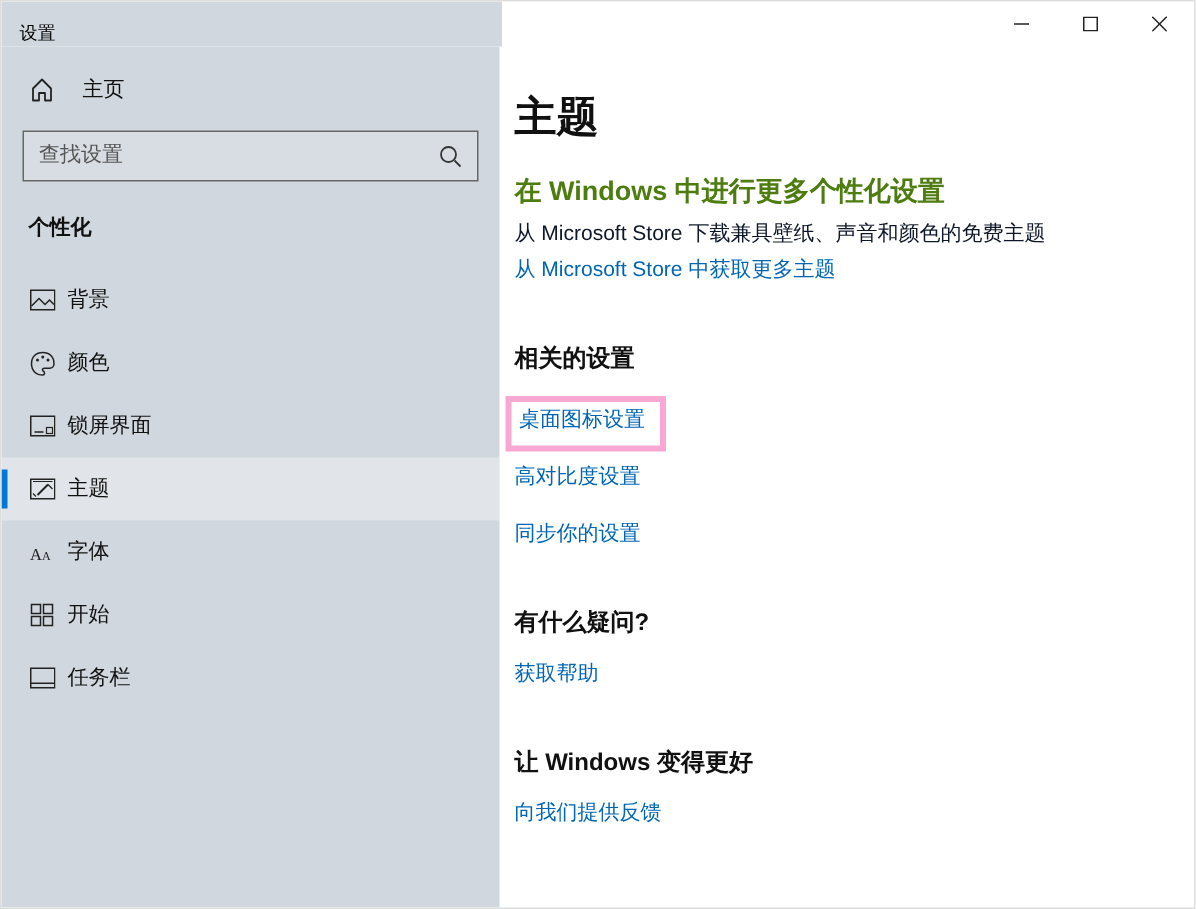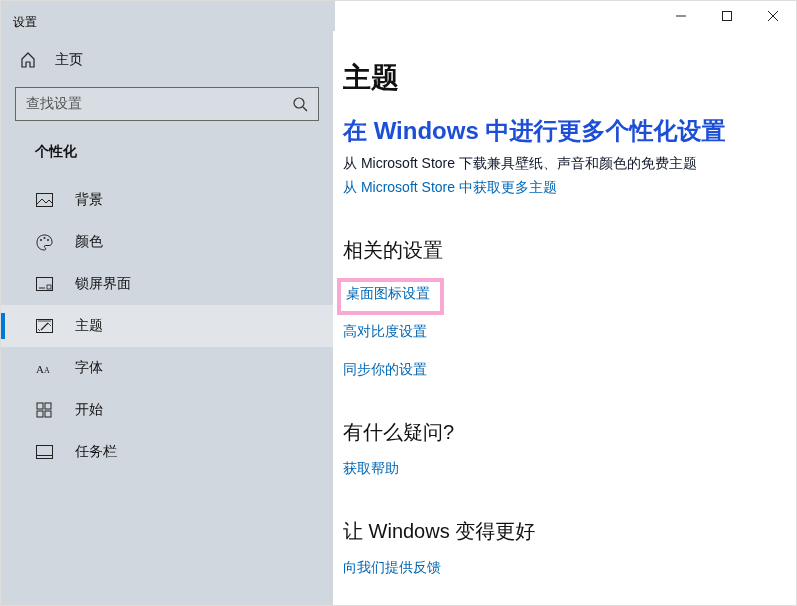--- a/index.html
+++ b/index.html
@@ -81,33 +81,33 @@
     }
     .search-box input::placeholder { color: #555; }
     .search-icon {
       position: absolute;
       right: 10px;
       top: 50%;
       transform: translateY(-50%);
       color: #333;
     }
     .category-label {
-      padding: 14px 34px 8px;
+      padding: 14px 18px 8px;
       font-size: 14px;
       font-weight: bold;
       color: #111;
     }
     .nav-list {
       margin-top: 10px;
     }
     .nav-item {
       display: flex;
       align-items: center;
-      padding: 12px 34px;
-      gap: 22px;
+      padding: 12px 18px;
+      gap: 8px;
       font-size: 14px;
       color: #111;
       position: relative;
     }
     .nav-item.active {
       background: rgba(255,255,255,0.35);
     }
     .nav-item.active::before {
       content: "";
       position: absolute;
@@ -129,42 +129,42 @@
       padding: 28px 10px 10px 10px;
       overflow-y: auto;
     }
     .main h1 {
       font-size: 28px;
       font-weight: 600;
       margin-bottom: 18px;
       color: #111;
     }
     .main h2 {
-      font-size: 24px;
+      font-size: 18px;
       font-weight: 600;
       margin-bottom: 8px;
-      color: #1d4ed8;
+      color: #4d7c0f;
     }
     .desc {
       font-size: 14px;
       color: #0f172a;
       margin-bottom: 6px;
     }
     .link {
       font-size: 14px;
       color: #0066b4;
       margin-bottom: 10px;
       display: block;
     }
     .section {
       margin-top: 40px;
     }
     .section h3 {
-      font-size: 20px;
-      font-weight: 400;
+      font-size: 16px;
+      font-weight: 700;
       margin-bottom: 14px;
       color: #111;
     }
     .highlight-box {
       border: 4px solid #f9a8d4;
       display: inline-block;
       padding: 3px 10px 8px 5px;
       margin-bottom: 8px;
       margin-left: -6px;
     }

